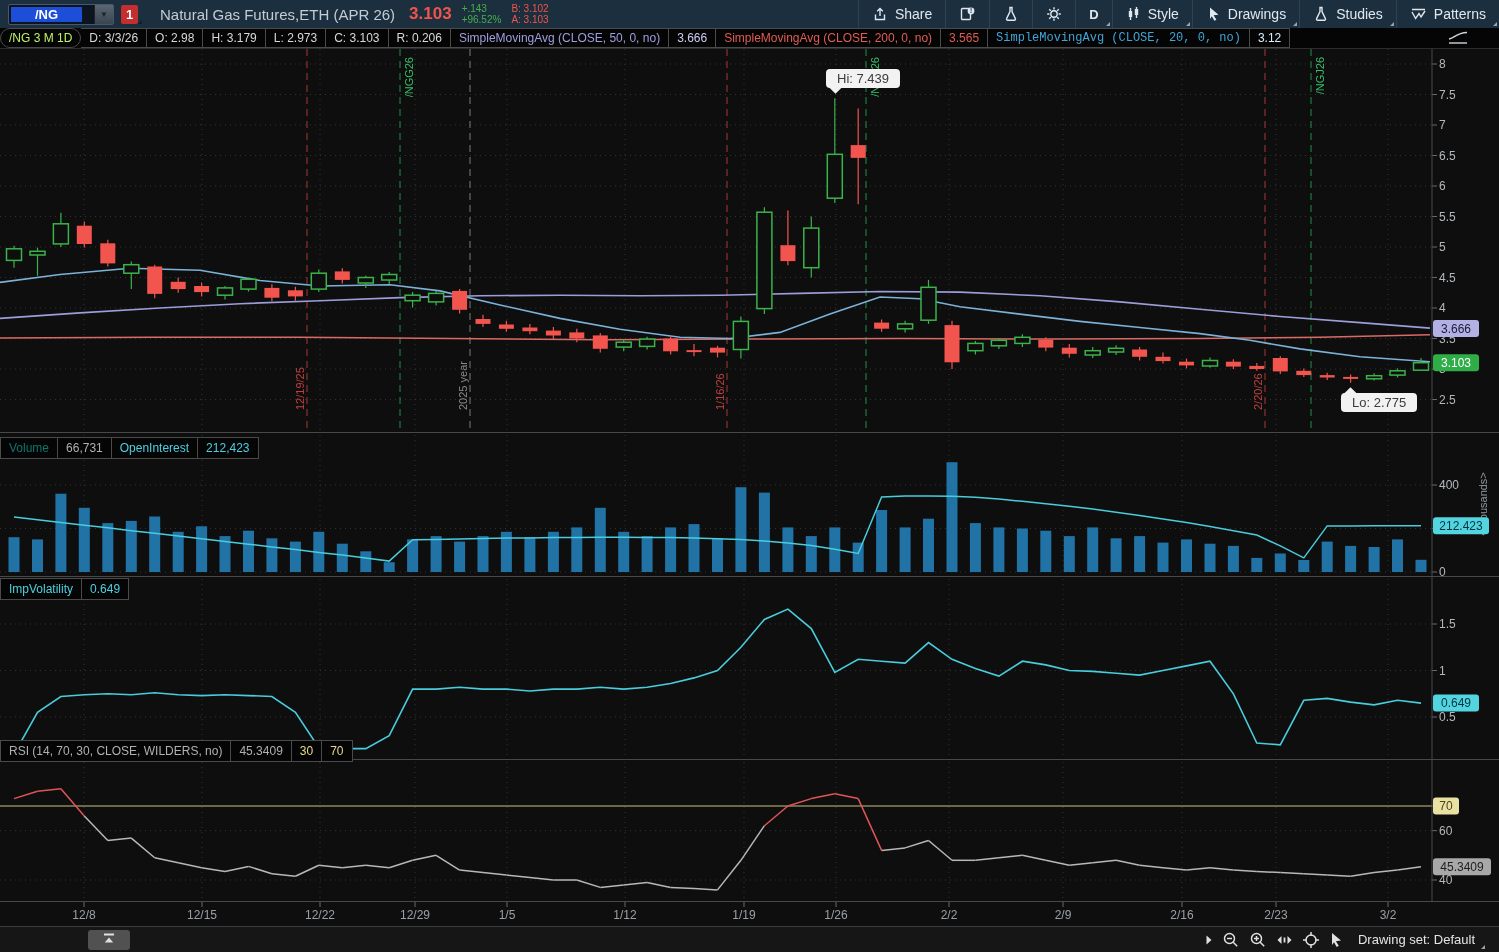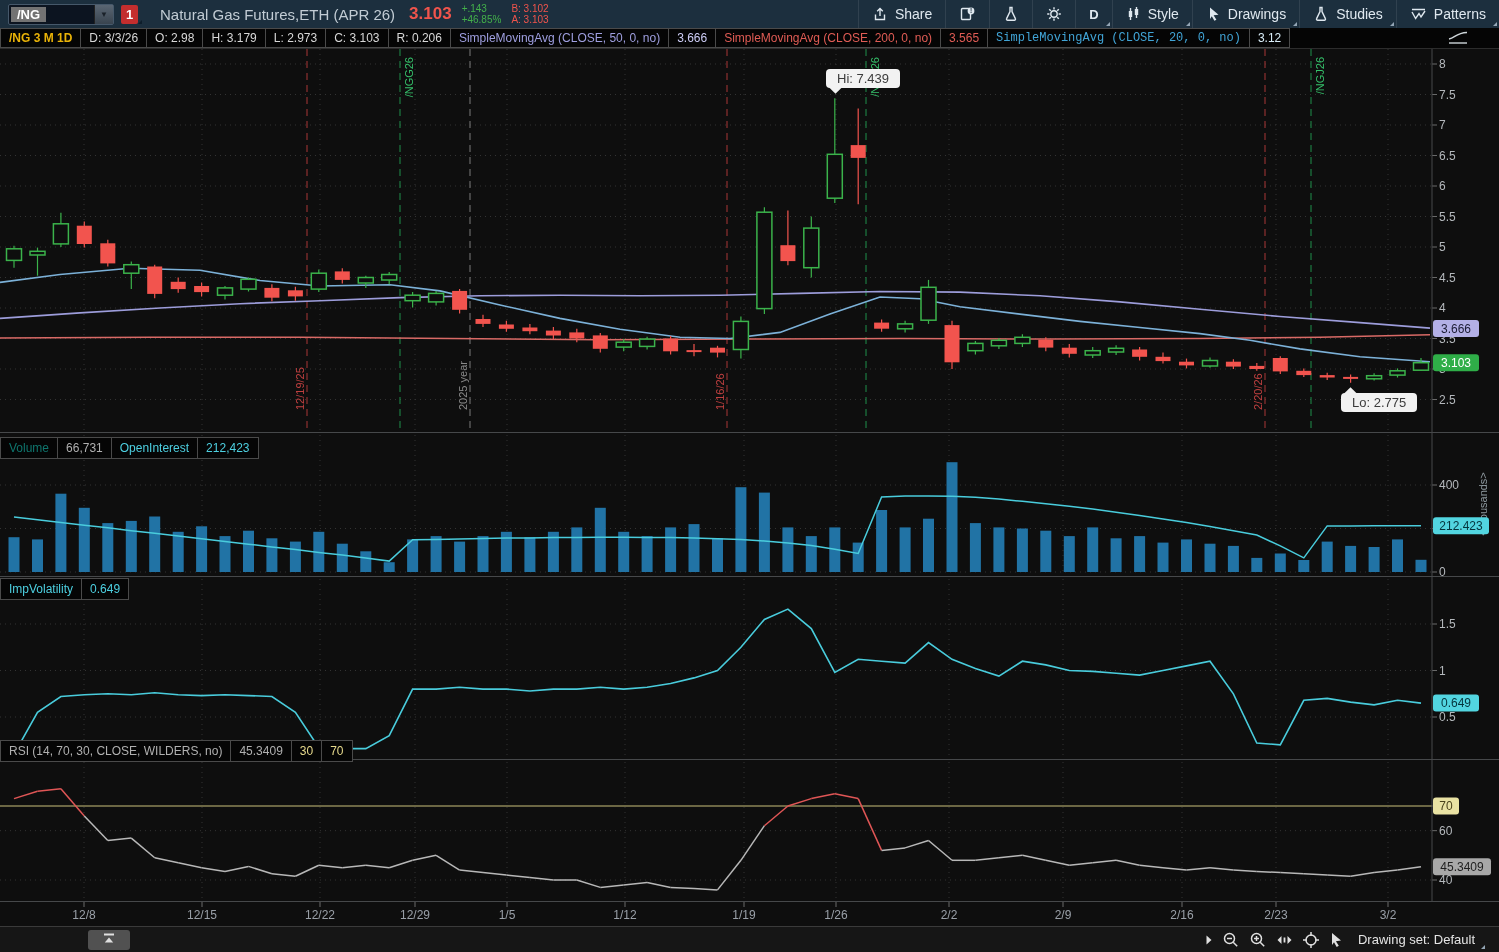--- a/index.html
+++ b/index.html
@@ -2,21 +2,21 @@
 <html><head>
 <meta charset="utf-8">
 <style>
   html,body{margin:0;padding:0;background:#000;}
   *{box-sizing:border-box;}
   #app{position:relative;width:1499px;height:952px;background:#0e0e0e;font-family:"Liberation Sans",sans-serif;overflow:hidden;}
 
   
   .topbar{position:absolute;top:0;left:0;width:1499px;height:28px;background:#1c2f3e;display:flex;align-items:center;color:#dfe8ef;font-size:14px;}
   .symbol-box{display:flex;align-items:center;height:21px;margin-left:8px;background:#0c1420;border:1px solid #46586a;border-radius:2px;width:106px;position:relative;}
-  .symbol-text{padding:0 6px;font-size:13px;font-weight:bold;color:#fff;background:#737373;margin-left:2px;}
+  .symbol-text{padding:0 24px;font-size:13px;font-weight:bold;color:#fff;background:#1d4ed8;margin-left:2px;}
   .symbol-dd{margin-left:auto;width:19px;height:19px;background:linear-gradient(#5a6673,#39444f);border-left:1px solid #222;display:flex;align-items:center;justify-content:center;}
   .dd-arrow{font-size:8px;color:#1a2129;}
   .alert-badge{margin-left:7px;width:17px;height:19px;background:#c32e2e;color:#fff;font-size:13px;font-weight:bold;display:flex;align-items:center;justify-content:center;border-radius:2px;position:relative;}
   .alert-badge::after{content:"";position:absolute;right:-4px;bottom:0;border-left:4px solid transparent;border-bottom:4px solid #0e1e2b;}
   .instrument-title{margin-left:22px;color:#c2ccd4;font-size:15px;white-space:nowrap;}
   .price-block{display:flex;align-items:center;margin-left:14px;}
   .last-price{color:#f0544c;font-size:17px;font-weight:bold;}
   .stack{display:flex;flex-direction:column;margin-left:10px;font-size:10px;line-height:11px;}
   .stack.gr span{color:#43b04a;}
   .stack.rd span{color:#f0544c;}
@@ -25,21 +25,21 @@
   .tb-btn svg{display:block;}
   .tb-btn .ic{stroke:#dfe8ef;fill:none;stroke-width:1.4;}
   .tb-btn .icf{fill:#dfe8ef;stroke:none;}
   .corner{position:absolute;right:2px;bottom:2px;width:0;height:0;border-left:4px solid transparent;border-bottom:4px solid #93a5b5;}
   .dlabel{font-weight:bold;font-size:13px;}
 
   
   .row2{position:absolute;top:28px;left:0;width:1499px;height:21px;background:#050505;display:flex;font-size:12px;color:#d8d8d8;border-bottom:1px solid #2c2c2c;}
   .row2 .cell,.hdr .cell{display:flex;align-items:center;padding:0 8px;border:1px solid #4a4a4a;border-left:none;white-space:nowrap;background:#050505;}
   .row2 .cell:first-child{border-left:1px solid #4a4a4a;}
-  .c-bold{color:#eab308;font-weight:bold;}
+  .c-bold{color:#bef264;font-weight:normal;border-radius:10px;}
   .c-sma50{color:#9f9fe0;}
   .c-sma50v{color:#cdcdf6;}
   .c-sma200{color:#e05c55;}
   .c-sma20{color:#41a4d6;font-family:Liberation Mono, monospace;}
   .c-sma20v{color:#d9eef9;}
   .row2-icon{position:absolute;right:30px;top:2px;}
   .hdr{position:absolute;left:0;height:22px;display:flex;font-size:12px;z-index:5;}
   .hdr .cell:first-child{border-left:1px solid #4a4a4a;}
   .hdr-vol{top:437px;}
   .hdr-iv{top:578px;}
@@ -78,21 +78,21 @@
       <span class="symbol-dd">
           <span class="dd-arrow">▼</span>
         </span>
     </div>
     <div class="alert-badge">1</div>
     <div class="instrument-title">Natural Gas Futures,ETH (APR 26)</div>
     <div class="price-block">
       <span class="last-price">3.103</span>
       <div class="stack gr">
         <span>+.143</span>
-        <span>+46.85%</span>
+        <span>+96.52%</span>
       </div>
       <div class="stack rd">
         <span>B: 3.102</span>
         <span>A: 3.103</span>
       </div>
     </div>
     <div class="tb-right">
       <div class="tb-btn">
         <span>
             <svg width="16" height="16">

